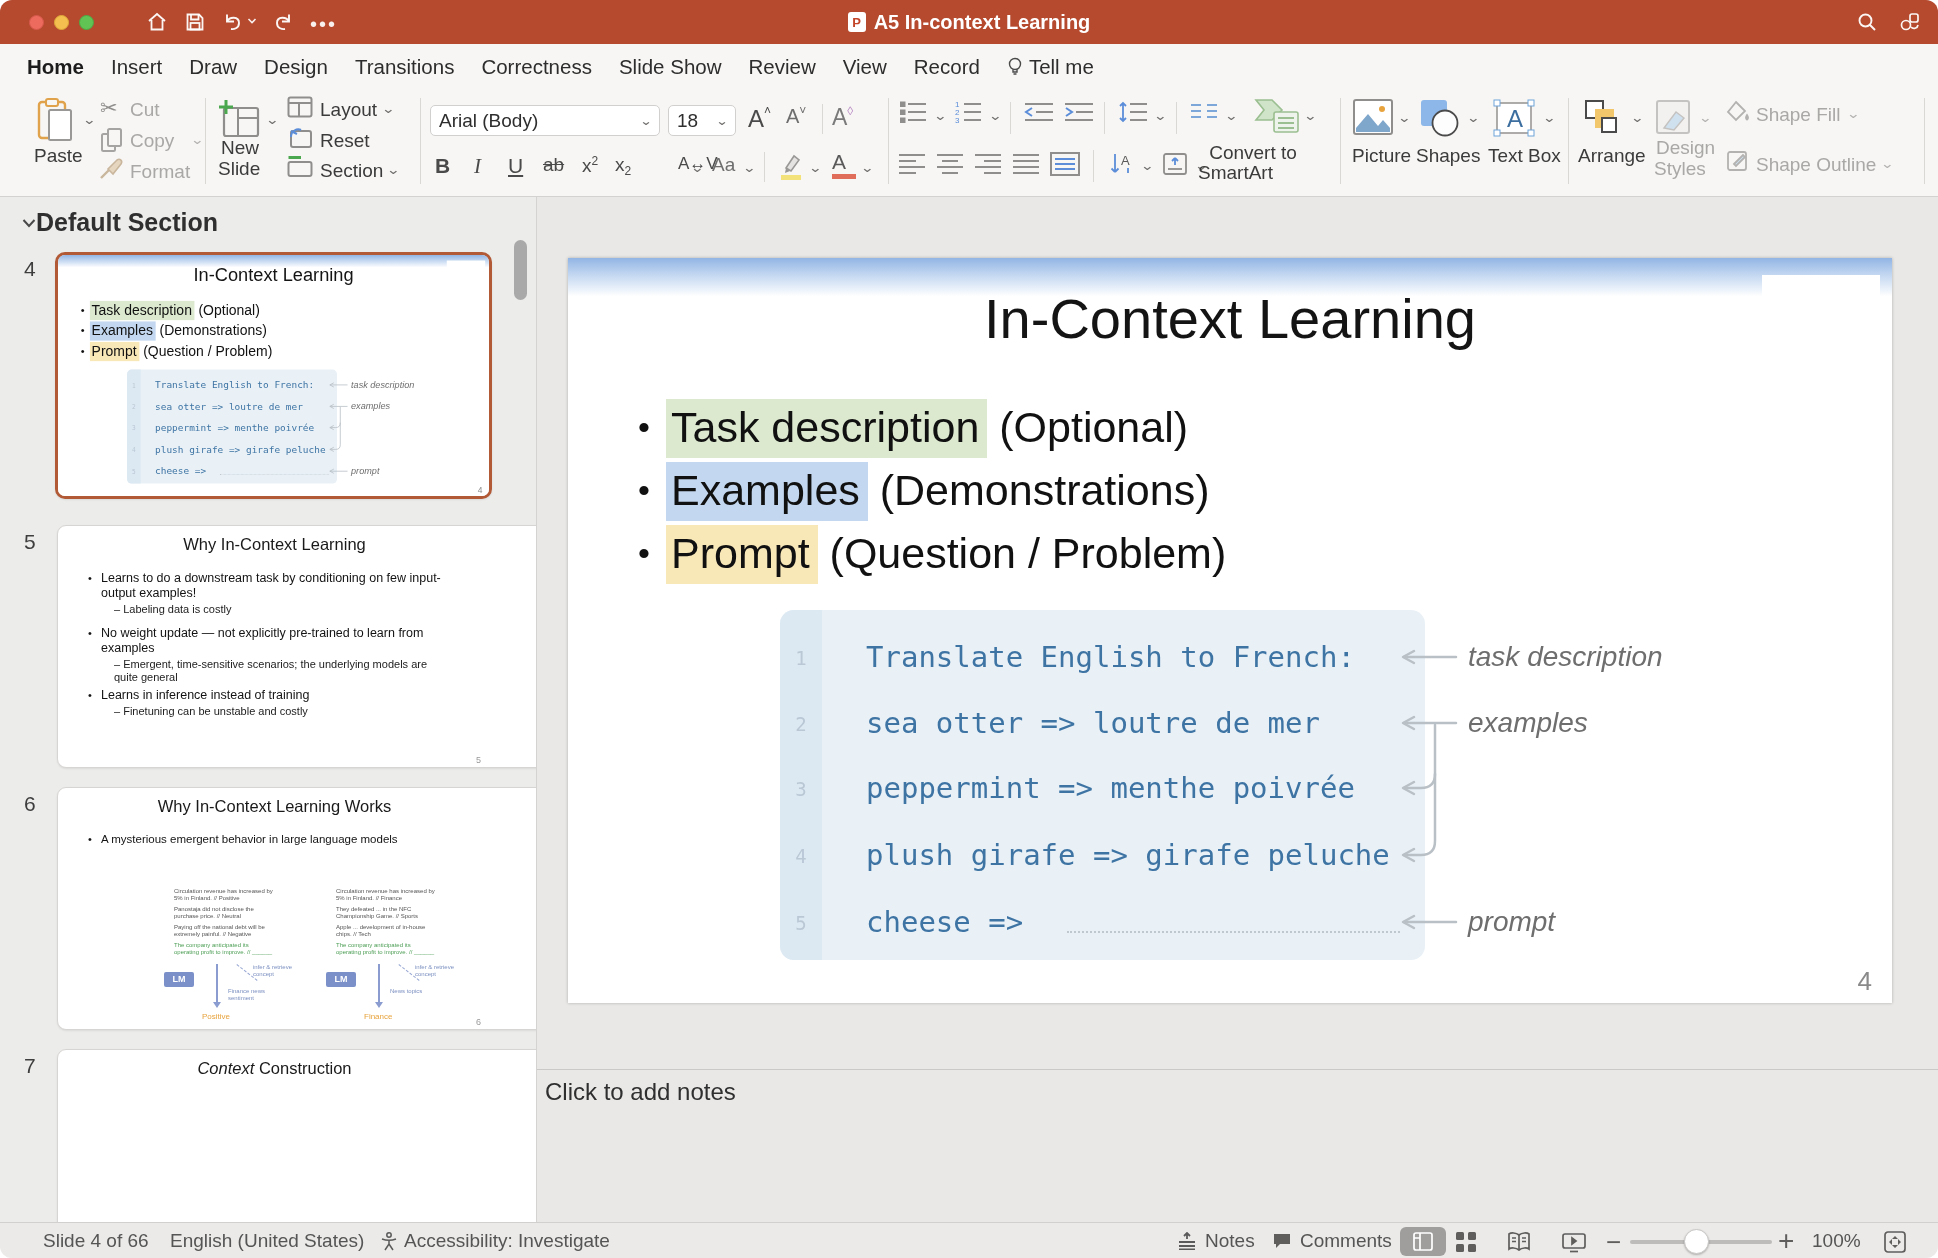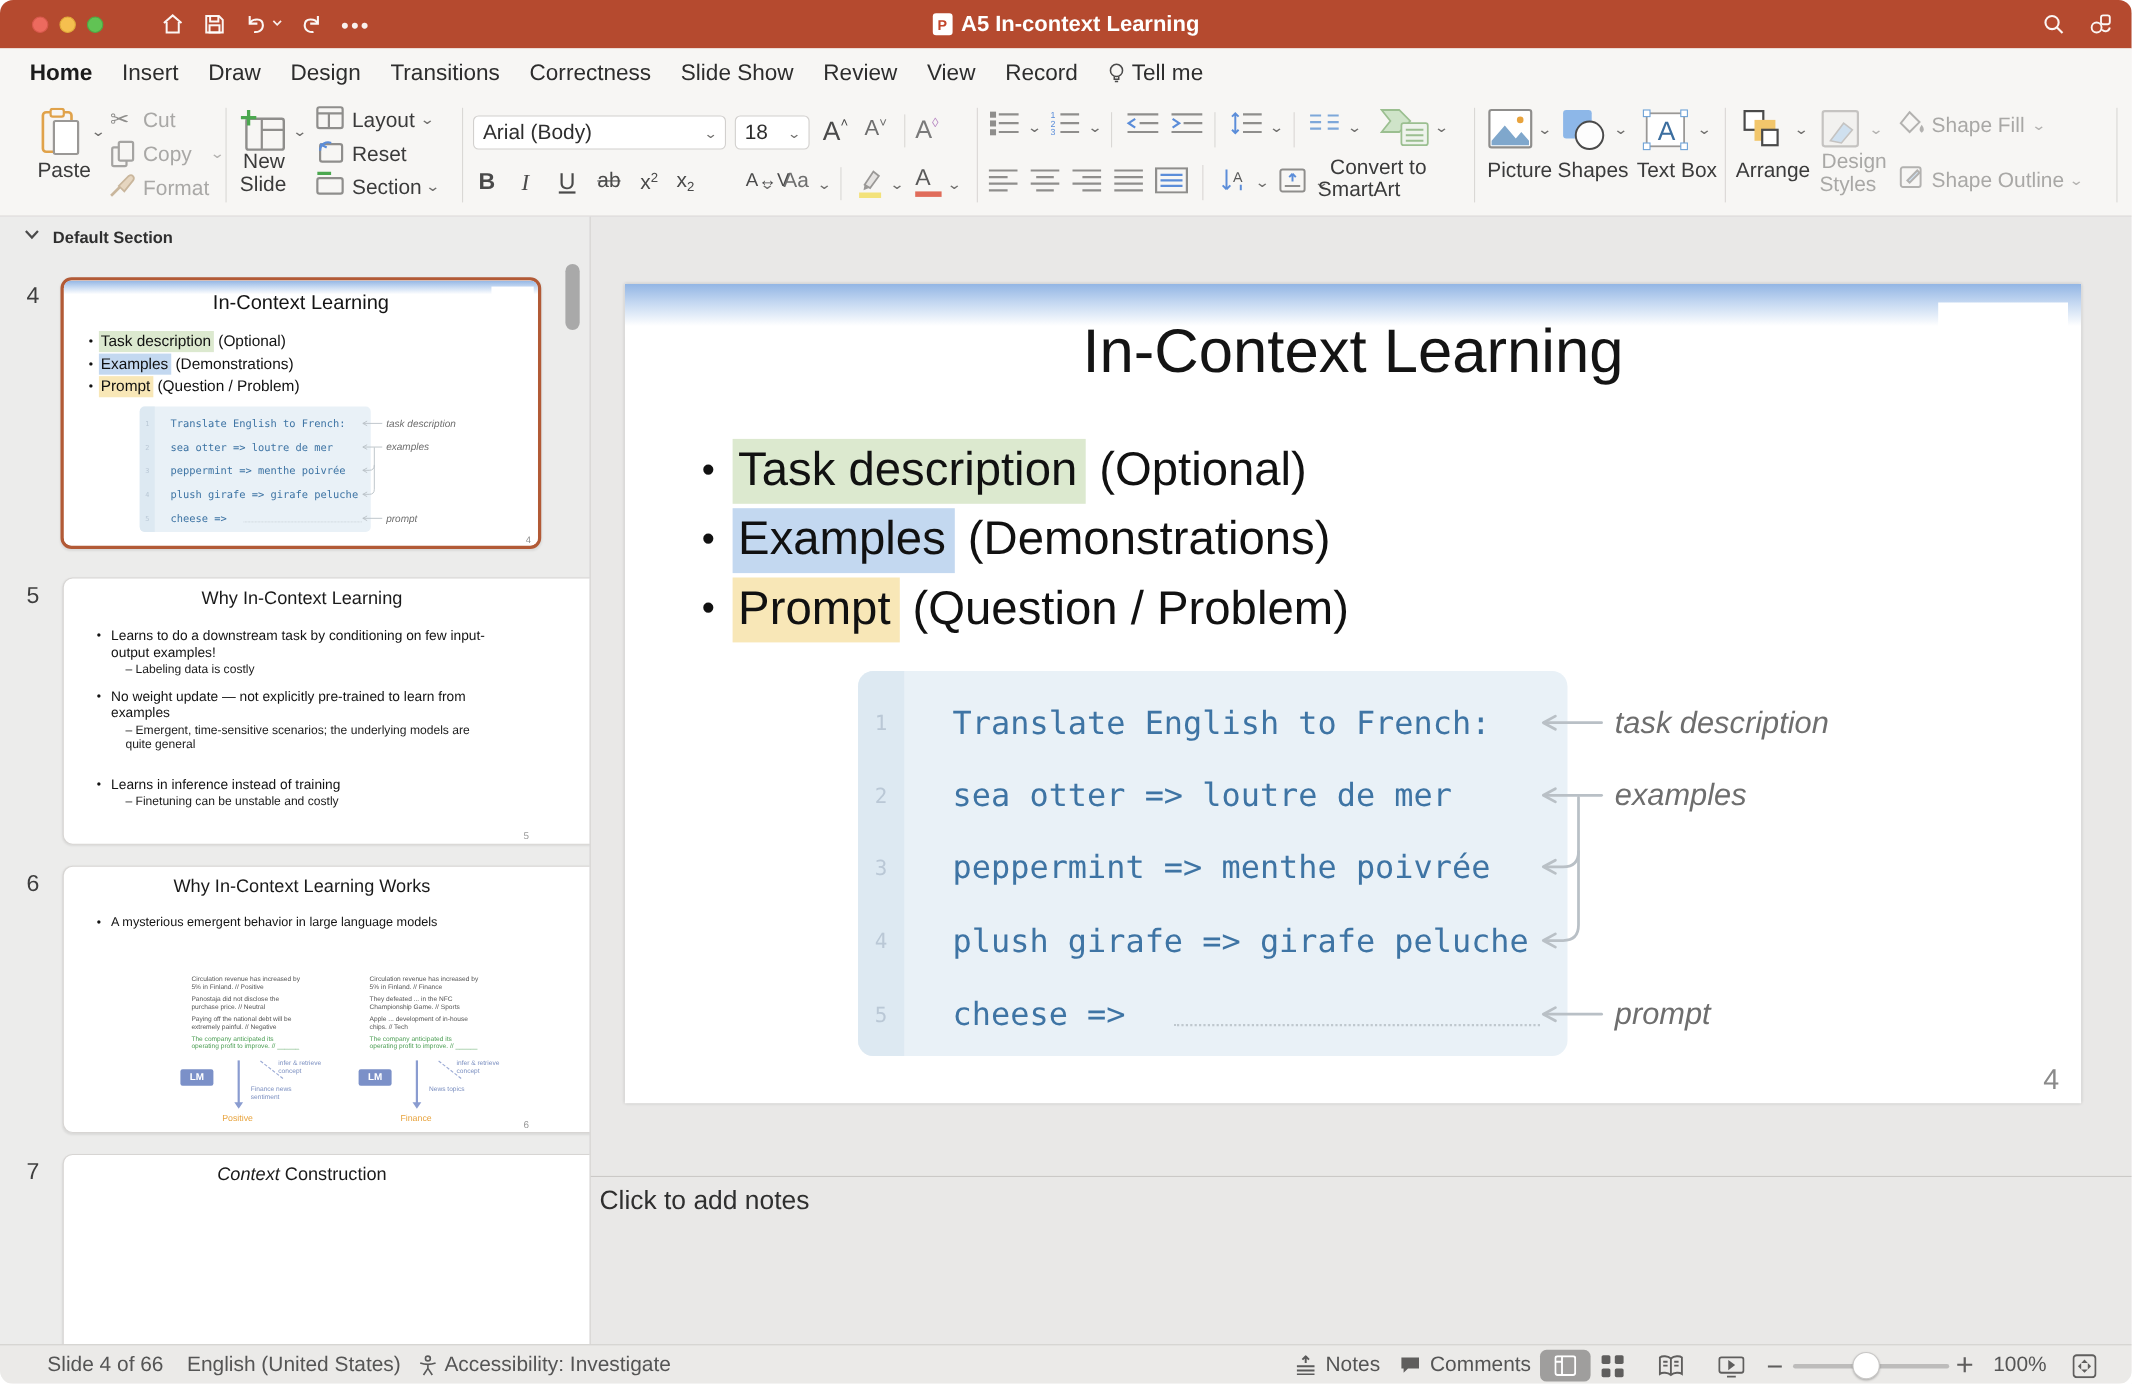--- a/index.html
+++ b/index.html
@@ -38,21 +38,21 @@
 
 
 .selectbox { position:absolute; background:#fff; border:1px solid #d2d0ce; border-radius:5px; height:31px; font-size:19px; color:#2e2e2e; display:flex; align-items:center; padding:0 8px; }
 .selectbox .sb-chev { margin-left:auto; font-size:12px; color:#6f6e6c; transform:scaleX(1.3); }
 .fmtbtn { position:absolute; font-size:21px; color:#4a4a4a; }
 
 
 #content { position:absolute; left:0; top:197px; width:100%; height:1025px; background:#e9e8e7; }
 #sidebar { position:absolute; left:0; top:0; width:536px; height:1025px; background:#ececeb; overflow:hidden; }
 #sb-divider { position:absolute; left:536px; top:0; width:1px; height:1025px; background:#d5d3d1; }
-#section-header { position:absolute; left:22px; top:11px; display:flex; align-items:flex-start; gap:12px; font-size:15px; font-weight:600; color:#2f2f2f; }
+#section-header { position:absolute; left:22px; top:11px; display:flex; align-items:center; font-size:25px; font-weight:600; color:#2f2f2f; }
 .thumb-num { position:absolute; left:24px; font-size:21px; color:#3e3e3e; }
 .thumb-frame { position:absolute; left:57px; width:511px; height:243px; background:#fff; border:1px solid #d7d5d3; border-radius:9px; overflow:hidden; box-shadow:0 1px 2px rgba(0,0,0,.08); }
 #thumb4-frame { left:55px; width:437px; height:247px; border:3px solid #b25a36; border-radius:10px; }
 #sb-scrollbar { position:absolute; left:514px; top:43px; width:13px; height:60px; border-radius:7px; background:#a9a9a9; }
 
 
 .slide-surface { position:relative; width:1324px; height:745px; background:#fff; overflow:hidden; }
 .grad-band { position:absolute; left:0; top:0; width:100%; height:48px; background:linear-gradient(180deg,#92b5e4 0%,#c3d7f1 35%,#ffffff 80%); }
 .corner-rect { position:absolute; left:1194px; top:17px; width:118px; height:36px; background:#fff; }
 .s-title { position:absolute; left:0; top:28px; width:100%; text-align:center; font-size:56px; color:#141414; letter-spacing:0; }
@@ -546,21 +546,21 @@
 
       <span class="thumb-num" style="top:333px">5</span>
       <div class="thumb-frame" style="top:328px">
         <div class="mini">
           <div class="m-title">Why In-Context Learning</div>
           <div class="m-body">
             <div class="m1">Learns to do a downstream task by conditioning on few input-output examples!</div>
             <div class="m2">– Labeling data is costly</div>
             <div class="m1" style="margin-top:10px">No weight update — not explicitly pre-trained to learn from examples</div>
             <div class="m2">– Emergent, time-sensitive scenarios; the underlying models are quite general</div>
-            <div class="m1" style="margin-top:22px">Learns in inference instead of training</div>
+            <div class="m1" style="margin-top:4px">Learns in inference instead of training</div>
             <div class="m2">– Finetuning can be unstable and costly</div>
           </div>
           <div class="m-page">5</div>
         </div>
       </div>
 
       <span class="thumb-num" style="top:595px">6</span>
       <div class="thumb-frame" style="top:590px">
         <div class="mini mini6">
           <div class="m-title">Why In-Context Learning Works</div>

